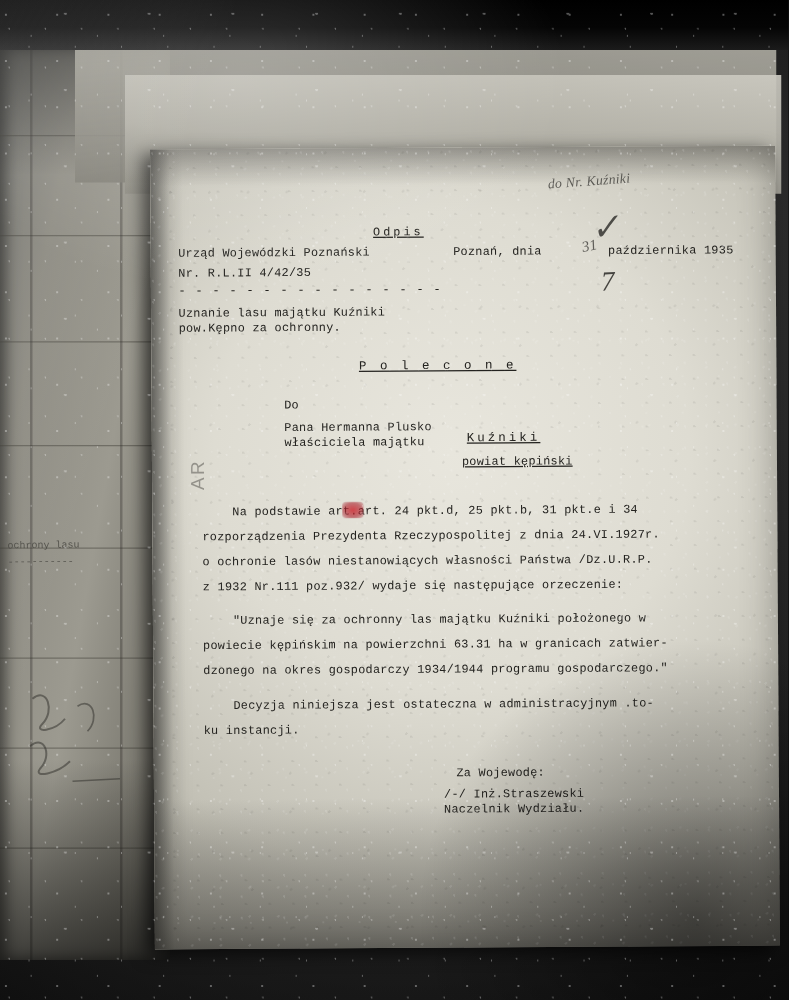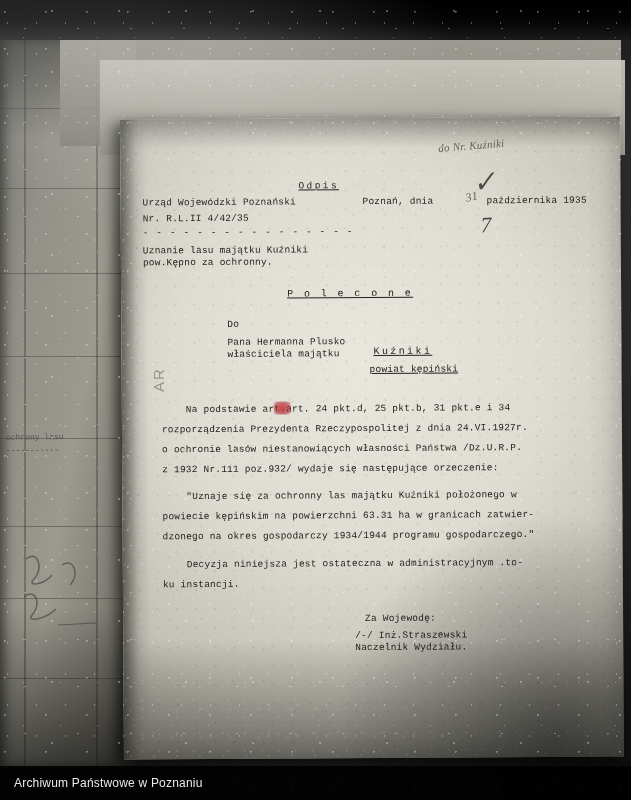--- a/index.html
+++ b/index.html
@@ -334,17 +334,14 @@
     <div id="page-curl"></div>
     <div id="page-top-shade"></div>
     <div id="page-bottom-shade"></div>
   </div>
 
   <div id="ar-stamp">AR</div>
 
   <div id="glare"></div>
   <div id="speckle"></div>
 
-  <div id="watermark-bar">
-    <div id="watermark-text">Archiwum Państwowe w Poznaniu</div>
-  </div>
 
 </div>
 
 </body></html>

